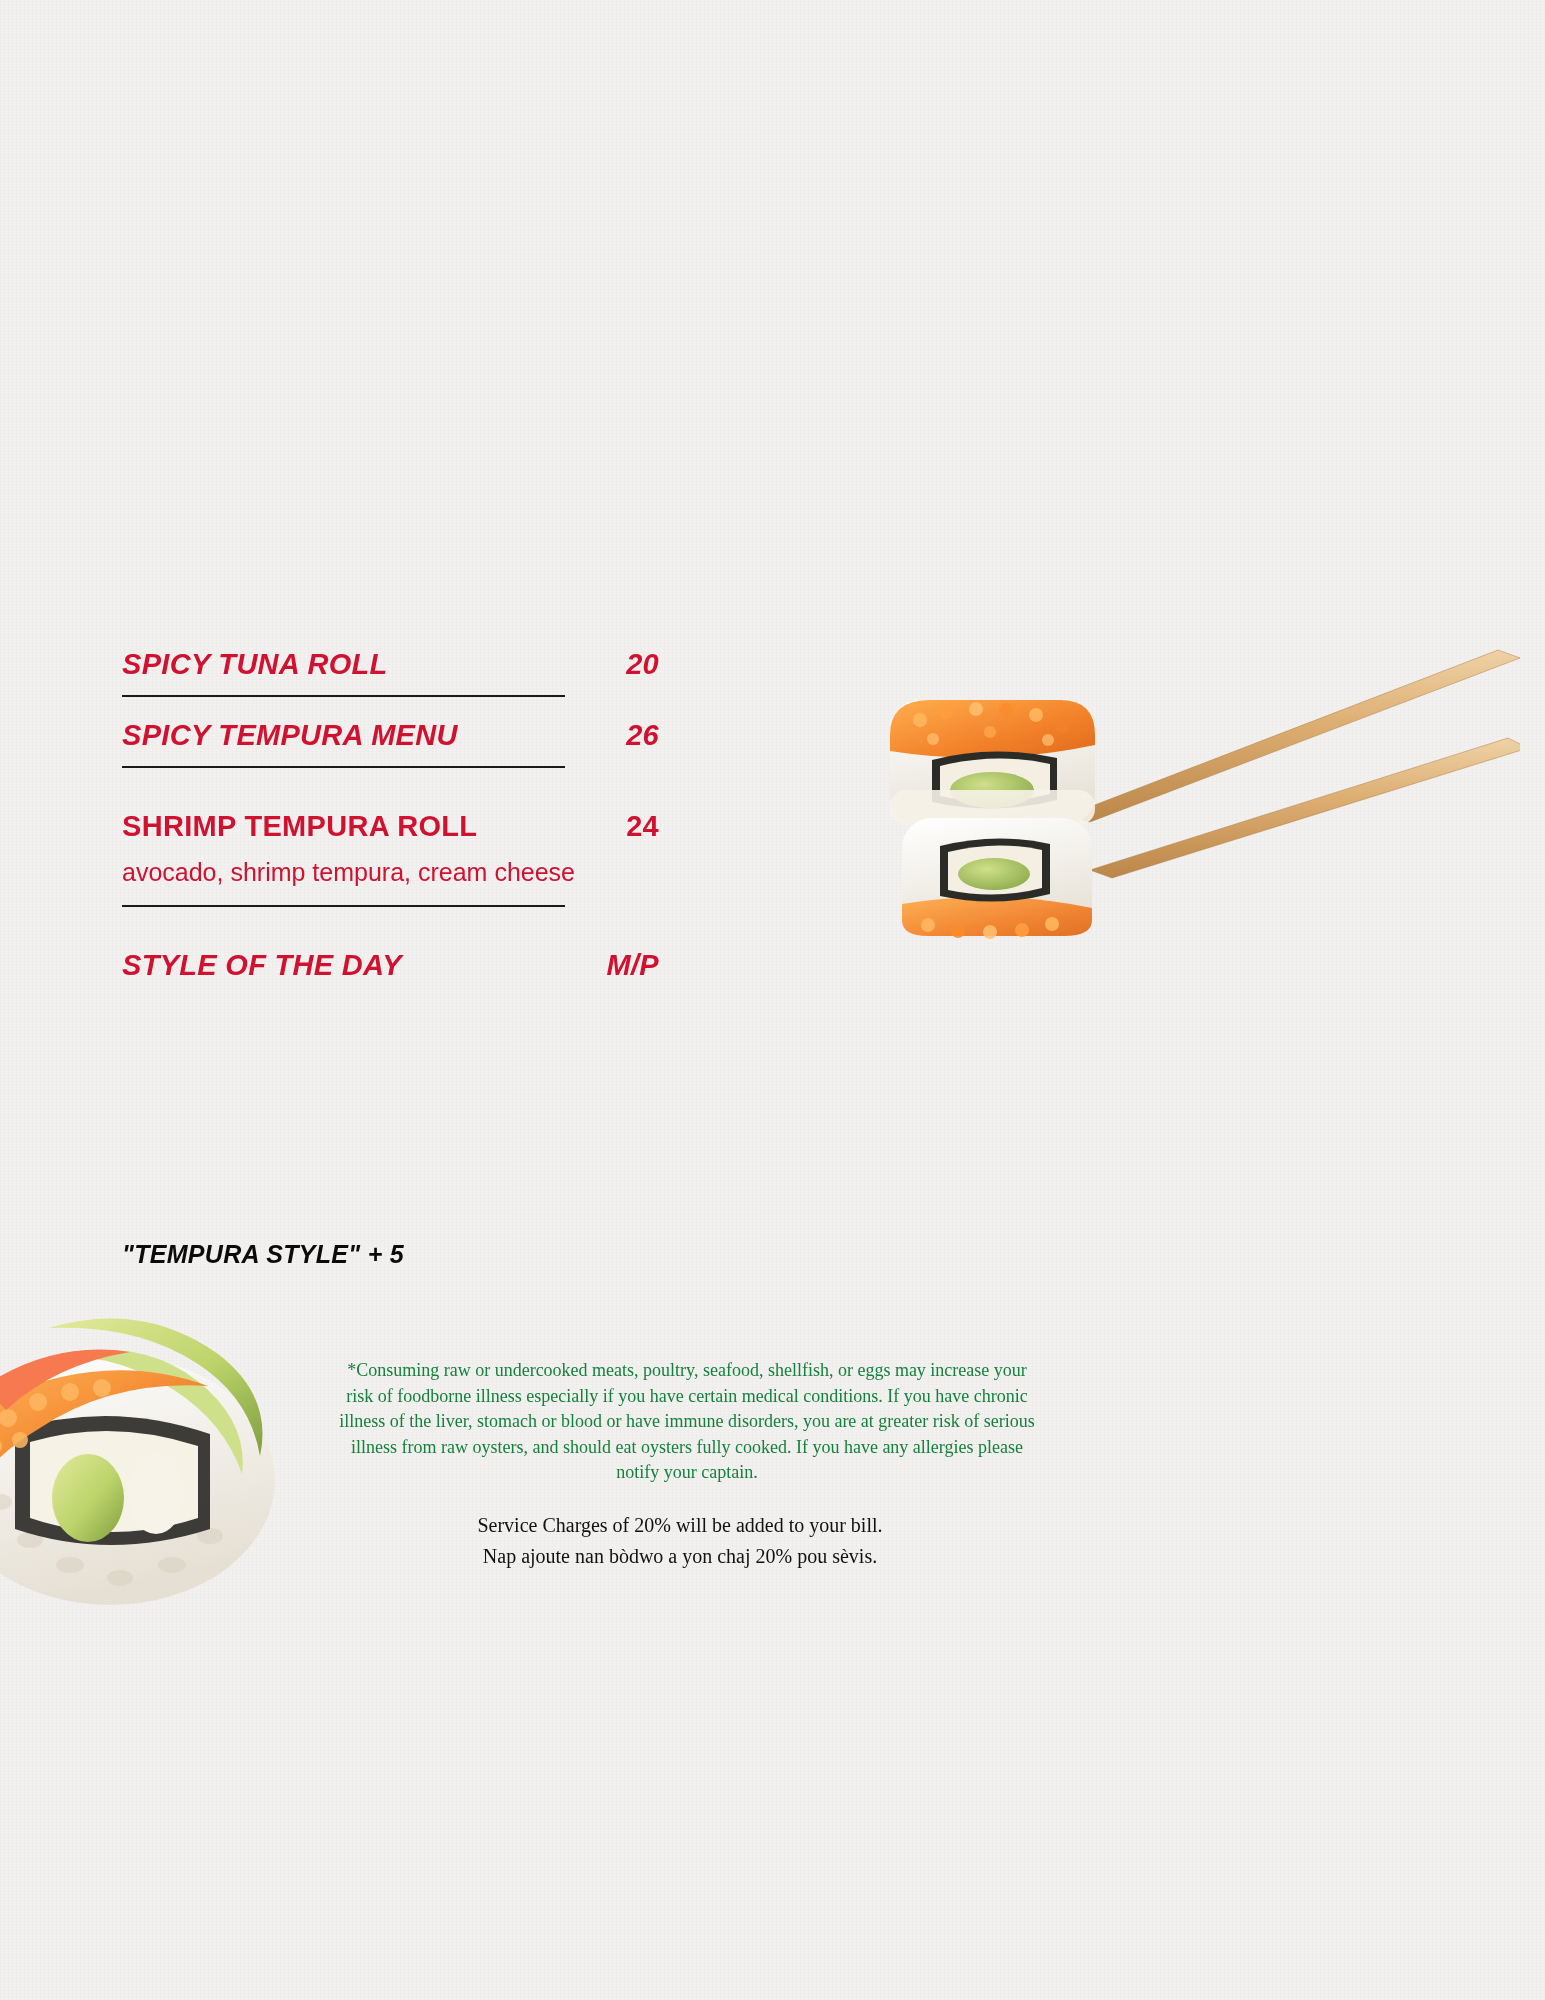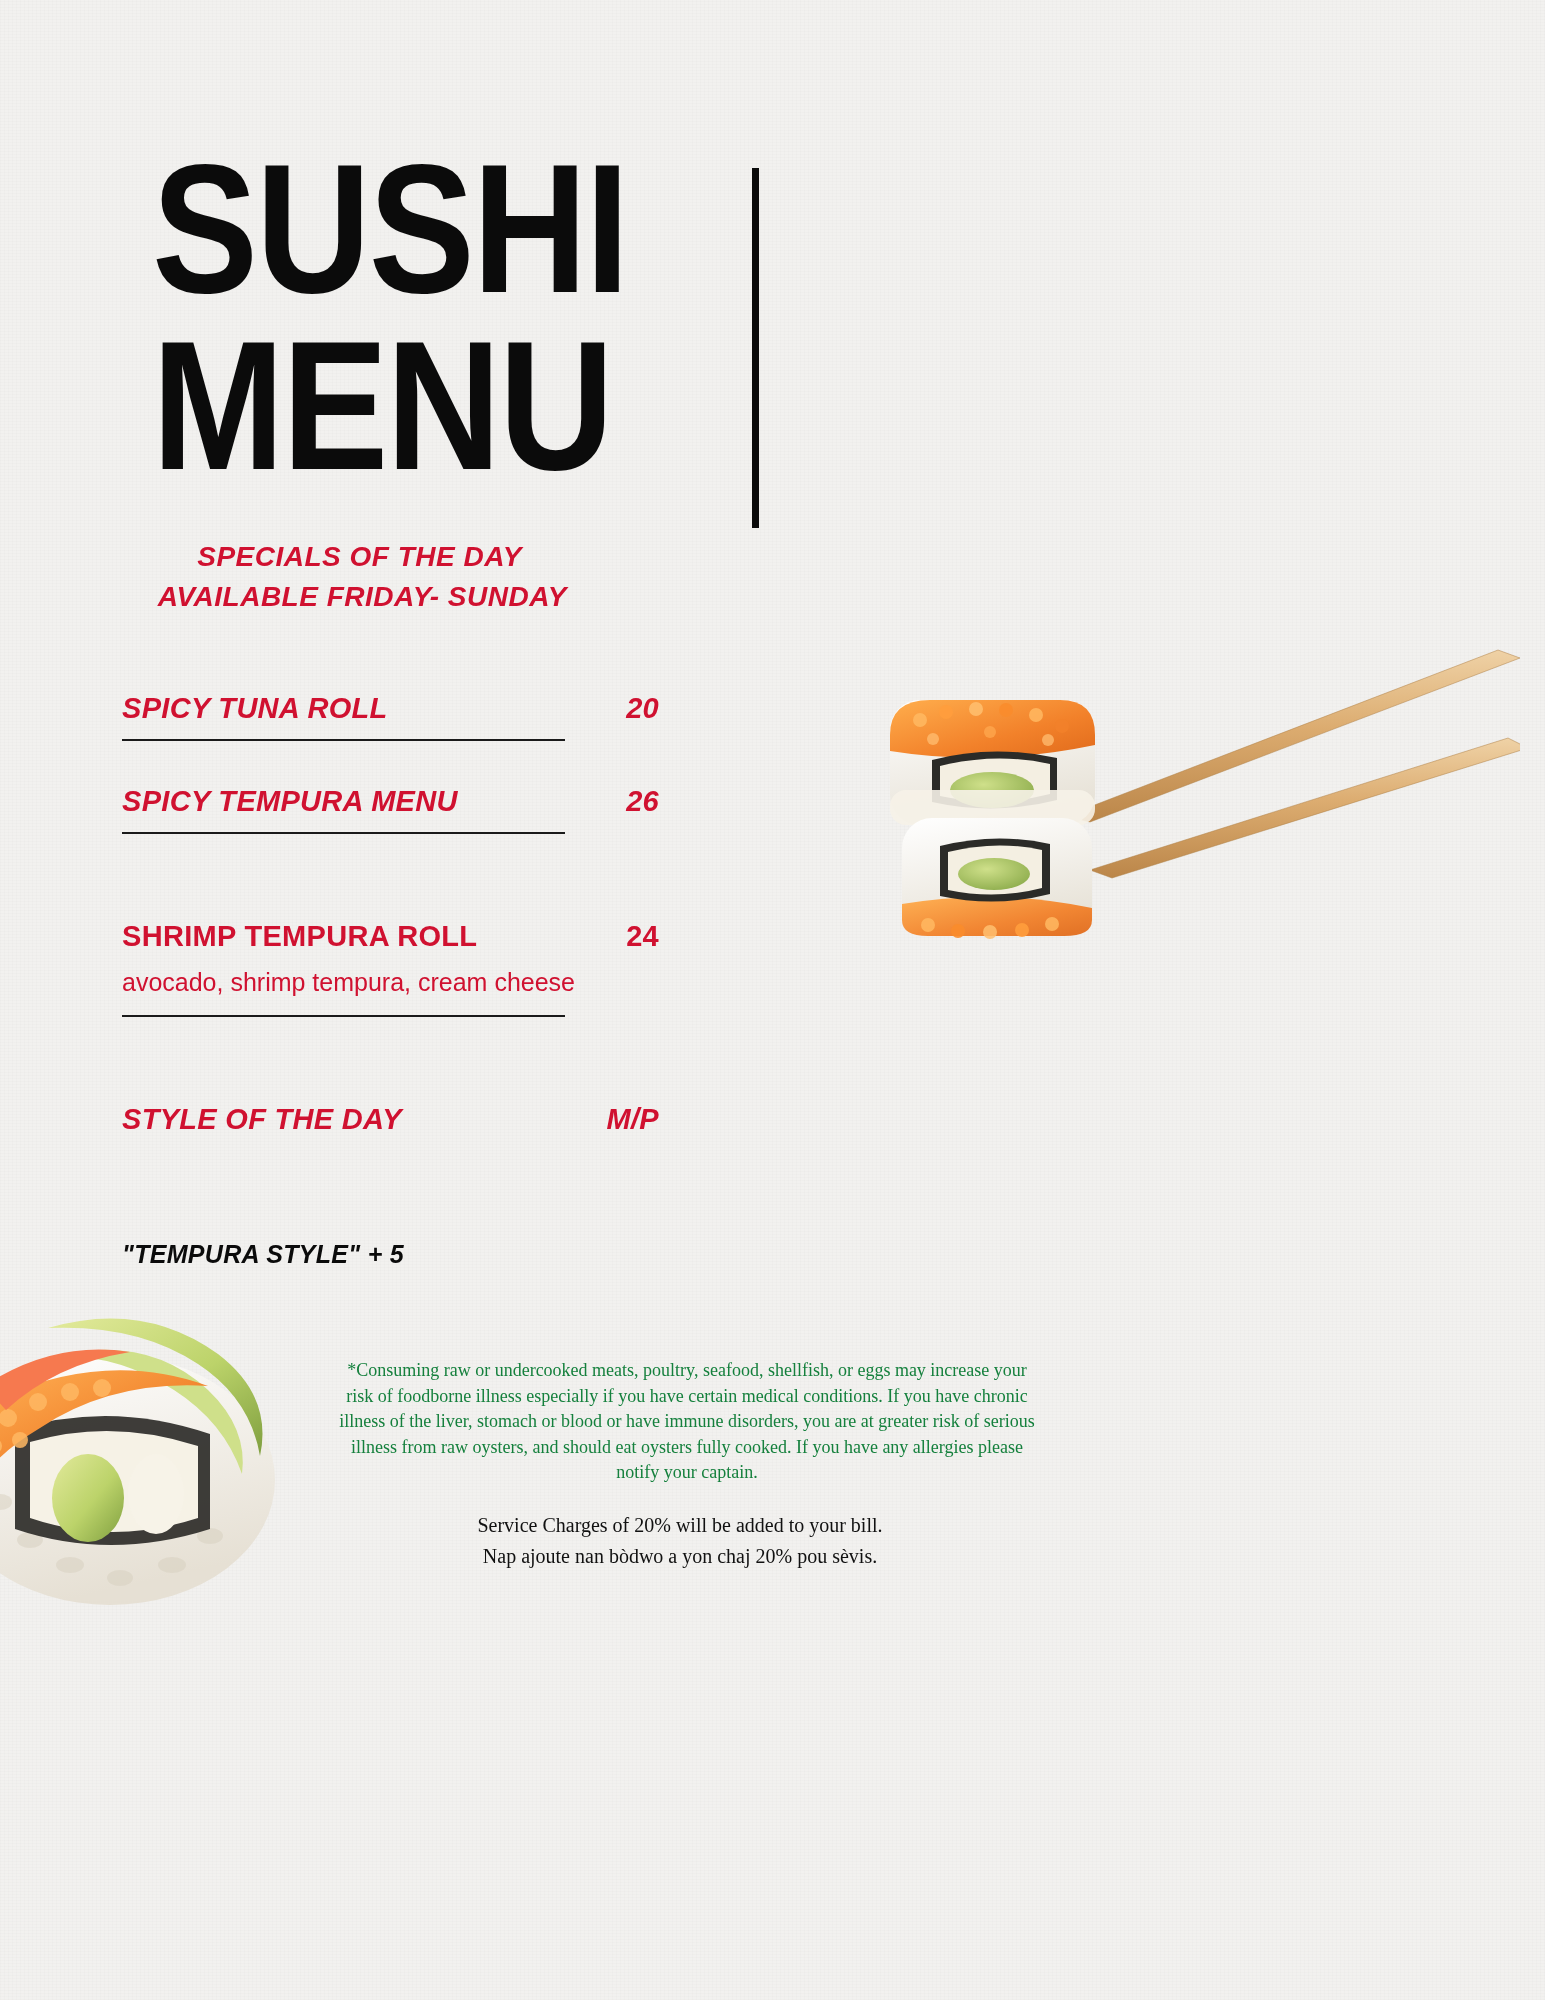--- a/index.html
+++ b/index.html
@@ -85,21 +85,20 @@
   }
   .menu-item { margin-bottom: 0; }
   .item-head {
     display: flex;
     justify-content: space-between;
     align-items: center;
     color: #d01130;
     font-size: 29px;
     font-weight: bold;
     letter-spacing: 0.3px;
-    margin-top: 44px;
   }
   .item-head.italic .item-name,
   .item-head.italic .item-price { font-style: italic; }
   .item-price { font-size: 29px; padding-right: 23px; }
   .item-desc {
     color: #d01130;
     font-size: 25px;
     line-height: 1.42;
     margin-top: 12px;
     max-width: 535px;
@@ -165,31 +164,20 @@
     z-index: 2;
   }
 </style>
 </head>
 <body>
 
 <div class="paper-texture"></div>
 
 <div class="page">
 
-  <div class="header">
-    <div class="title-block">
-      <div class="title-rule"></div>
-      <div class="title-line">SUSHI</div>
-      <div class="title-line second">MENU</div>
-    </div>
-    <div class="subtitle">
-      <span class="sub-1">SPECIALS OF THE DAY</span>
-      <span class="sub-2">AVAILABLE FRIDAY- SUNDAY</span>
-    </div>
-  </div>
 
   <div class="photo-sushi-top">
     <svg width="640" height="330" viewBox="0 0 640 330" xmlns="http://www.w3.org/2000/svg">
       <defs>
         <linearGradient id="stickGrad" x1="0" y1="0" x2="0" y2="1">
           <stop offset="0%" stop-color="#efd2a6"></stop>
           <stop offset="45%" stop-color="#dcac70"></stop>
           <stop offset="100%" stop-color="#bb8649"></stop>
         </linearGradient>
         <linearGradient id="riceGrad" x1="0" y1="0" x2="0.3" y2="1">

